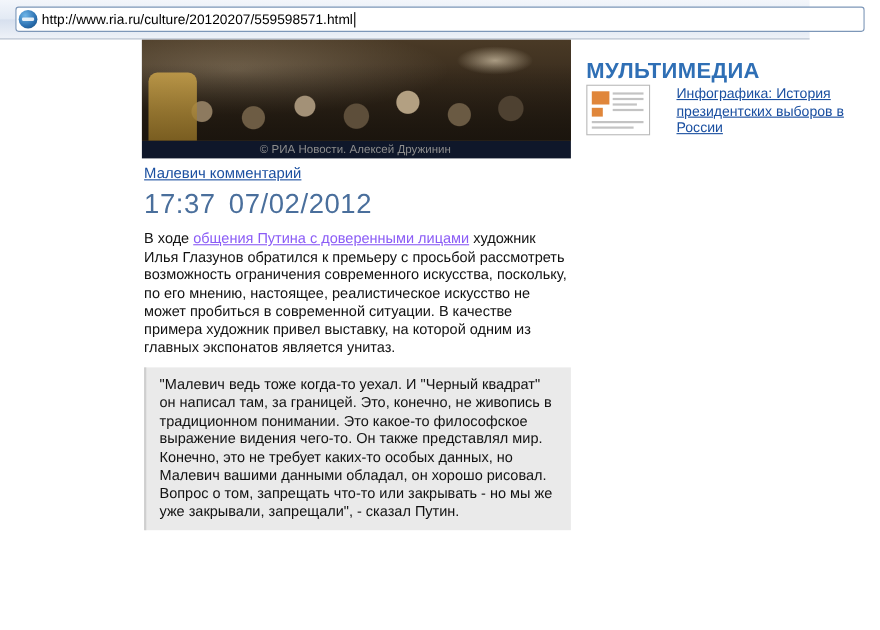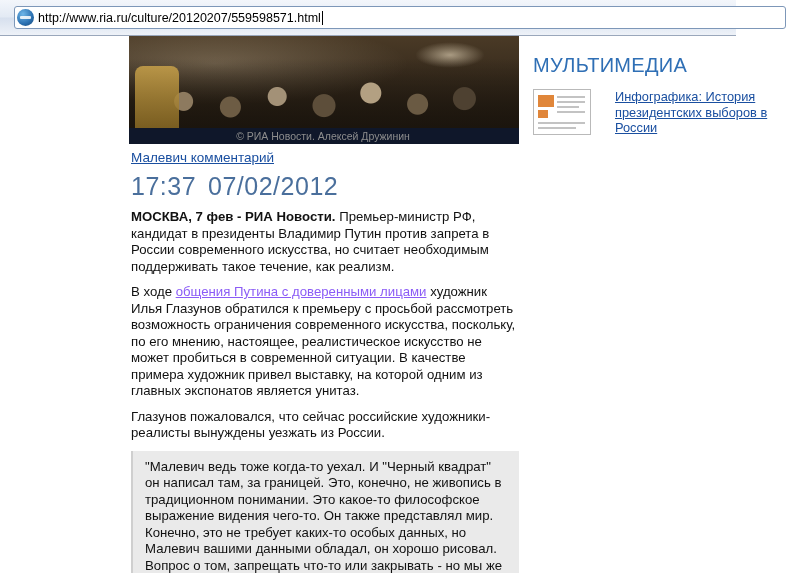--- a/index.html
+++ b/index.html
@@ -188,24 +188,23 @@
 
   
   .right-col {
     position: absolute;
     left: 533px;
     top: 18px;
     width: 250px;
   }
   .mm-title {
     font-size: 20px;
-    font-weight: normal;
+    font-weight: bold;
     color: #2f6fb5;
     letter-spacing: .3px;
-    margin-bottom: 12px;
   }
   .mm-item {
     display: flex;
     align-items: flex-start;
     gap: 24px;
   }
   .mm-thumb {
     flex: 0 0 auto;
     width: 56px;
     height: 44px;
@@ -253,29 +252,25 @@
       <div class="chair"></div>
     </div>
     <div class="photo-credit">© РИА Новости. Алексей Дружинин</div>
 
     <a class="add-comment">Малевич комментарий</a>
 
     <div class="article-time">
       <span>17:37</span><span class="date">07/02/2012</span>
     </div>
 
-    <p class="para">
-      <b>МОСКВА, 7 фев - РИА Новости.</b><span> Премьер-министр РФ, кандидат в президенты Владимир Путин против запрета в России современного искусства, но считает необходимым поддерживать такое течение, как реализм.</span>
-    </p>
 
     <p class="para">
       <span>В ходе </span><a>общения Путина с доверенными лицами</a><span> художник Илья Глазунов обратился к премьеру с просьбой рассмотреть возможность ограничения современного искусства, поскольку, по его мнению, настоящее, реалистическое искусство не может пробиться в современной ситуации. В качестве примера художник привел выставку, на которой одним из главных экспонатов является унитаз.</span>
     </p>
 
-    <p class="para">Глазунов пожаловался, что сейчас российские художники-реалисты вынуждены уезжать из России.</p>
 
     <div class="quote-box">"Малевич ведь тоже когда-то уехал. И "Черный квадрат" он написал там, за границей. Это, конечно, не живопись в традиционном понимании. Это какое-то философское выражение видения чего-то. Он также представлял мир. Конечно, это не требует каких-то особых данных, но Малевич вашими данными обладал, он хорошо рисовал. Вопрос о том, запрещать что-то или закрывать - но мы же уже закрывали, запрещали", - сказал Путин.</div>
 
   </div>
 
   <div class="right-col">
     <div class="mm-title">МУЛЬТИМЕДИА</div>
 
     <div class="mm-item">
       <div class="mm-thumb">

